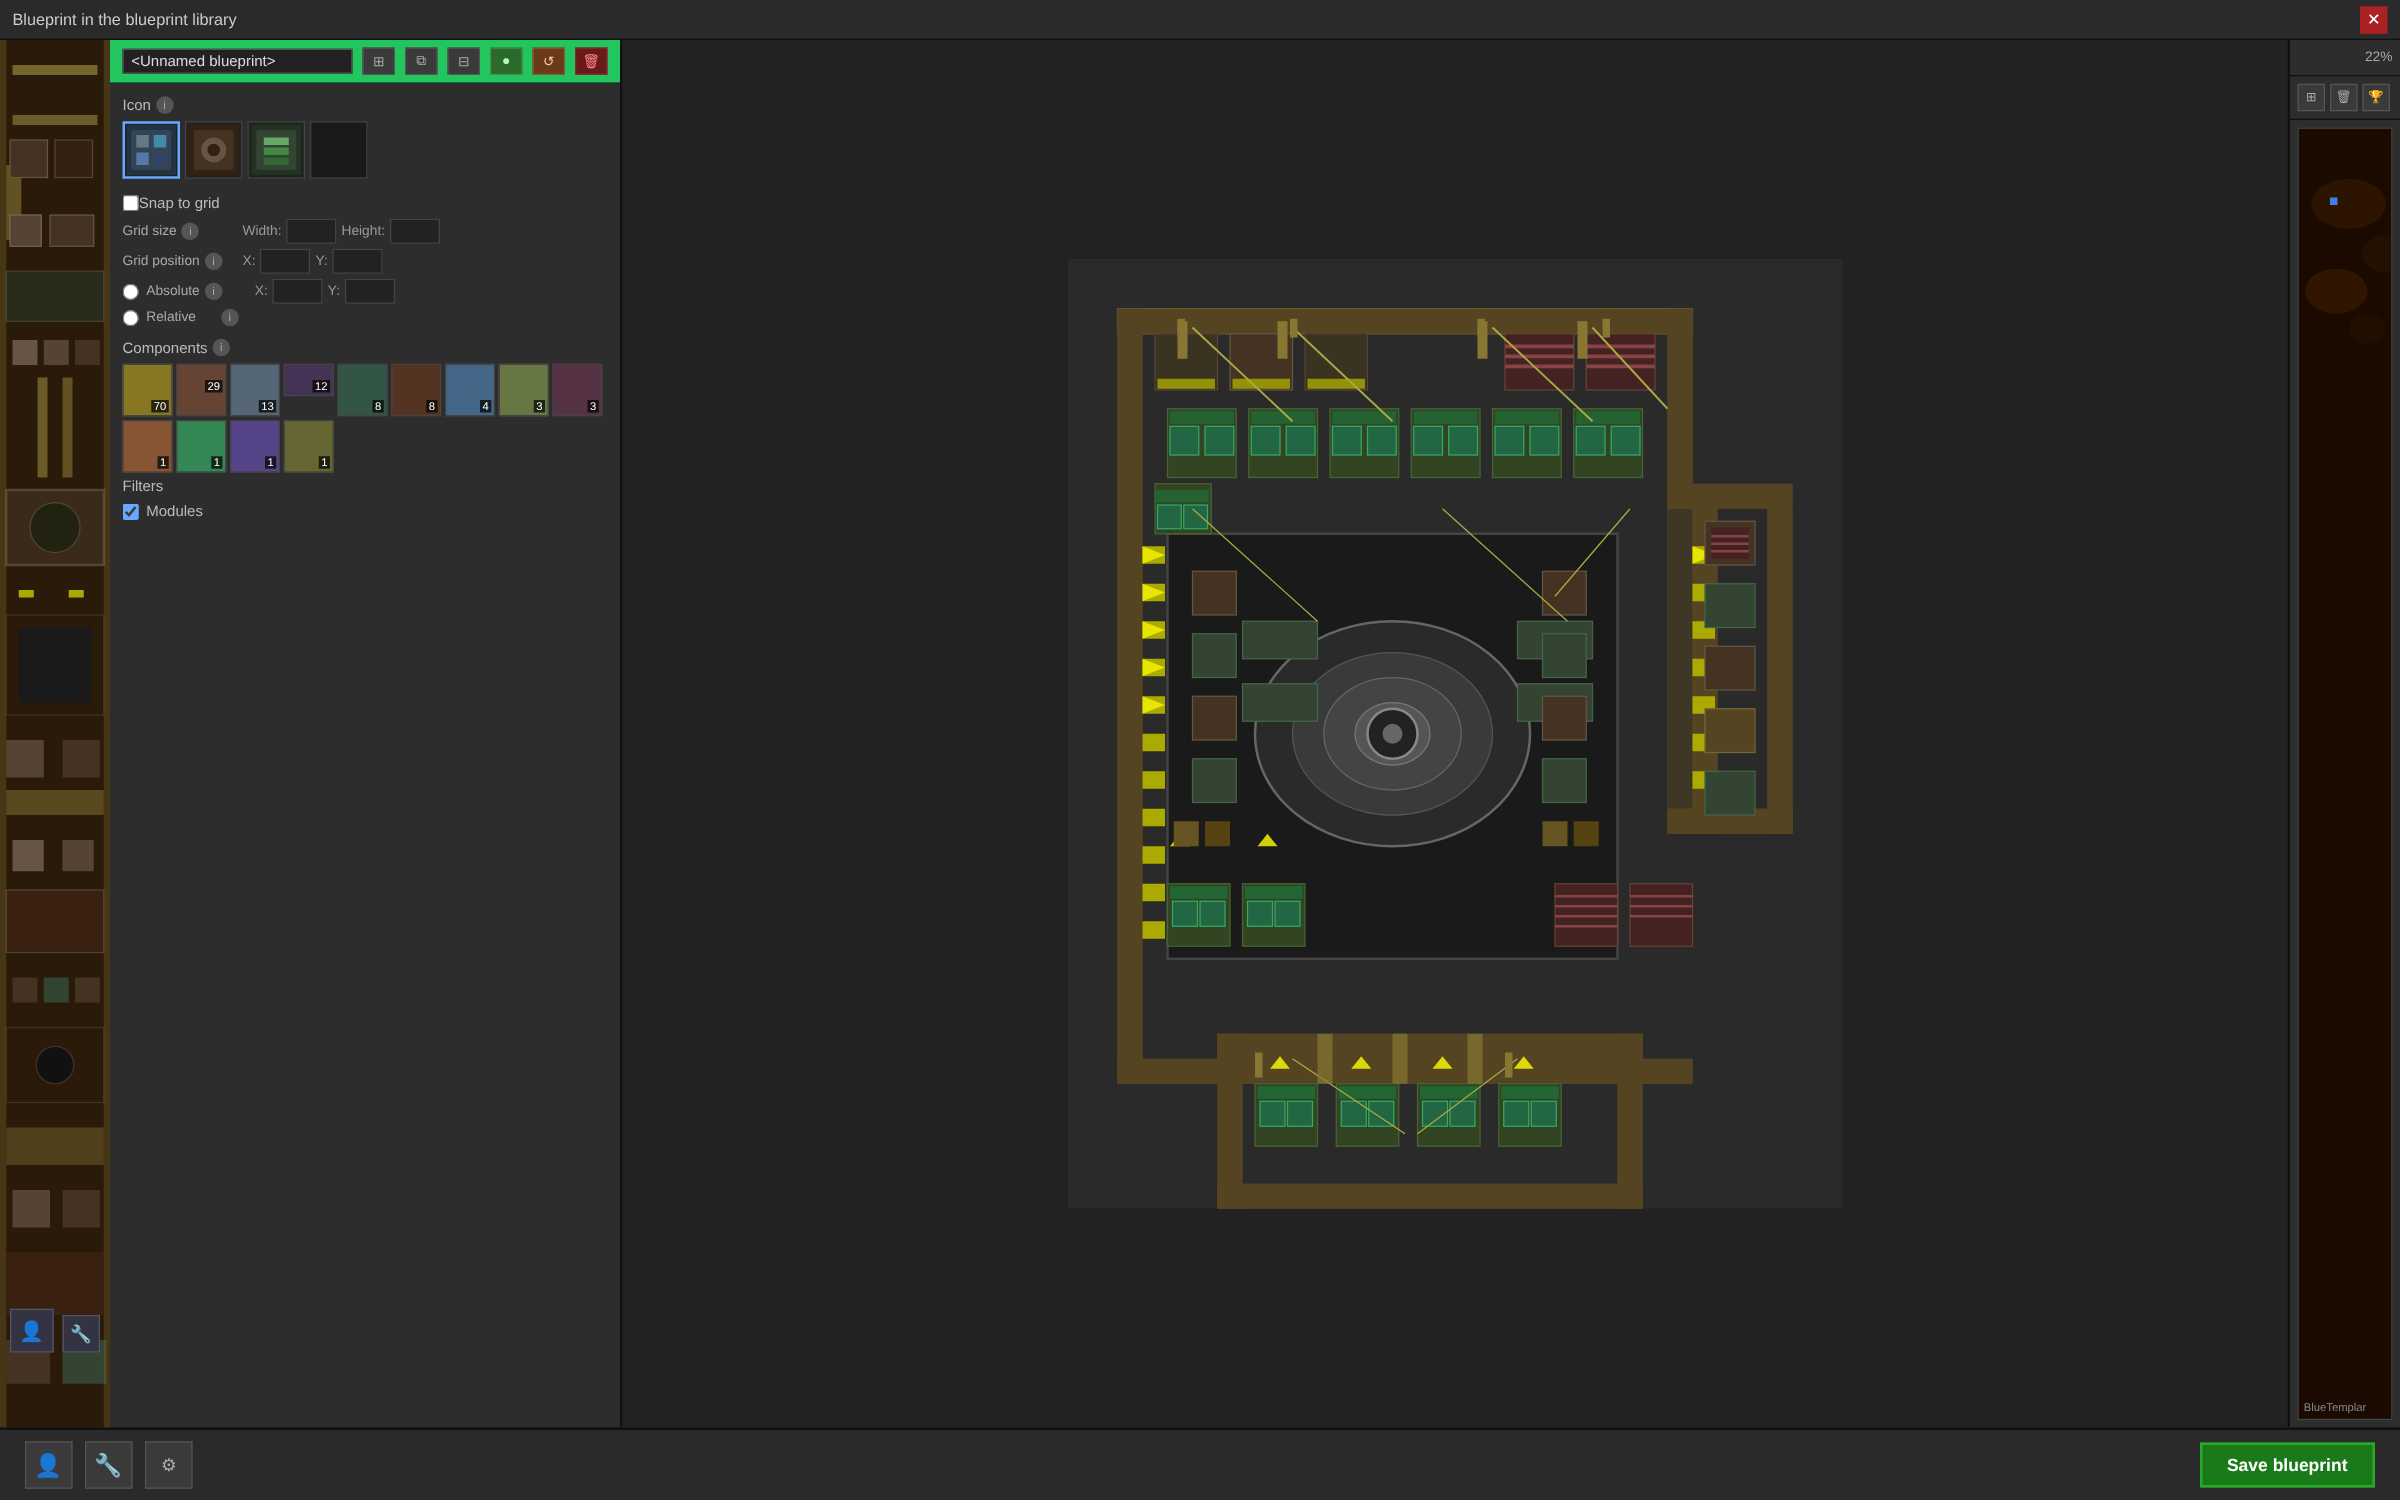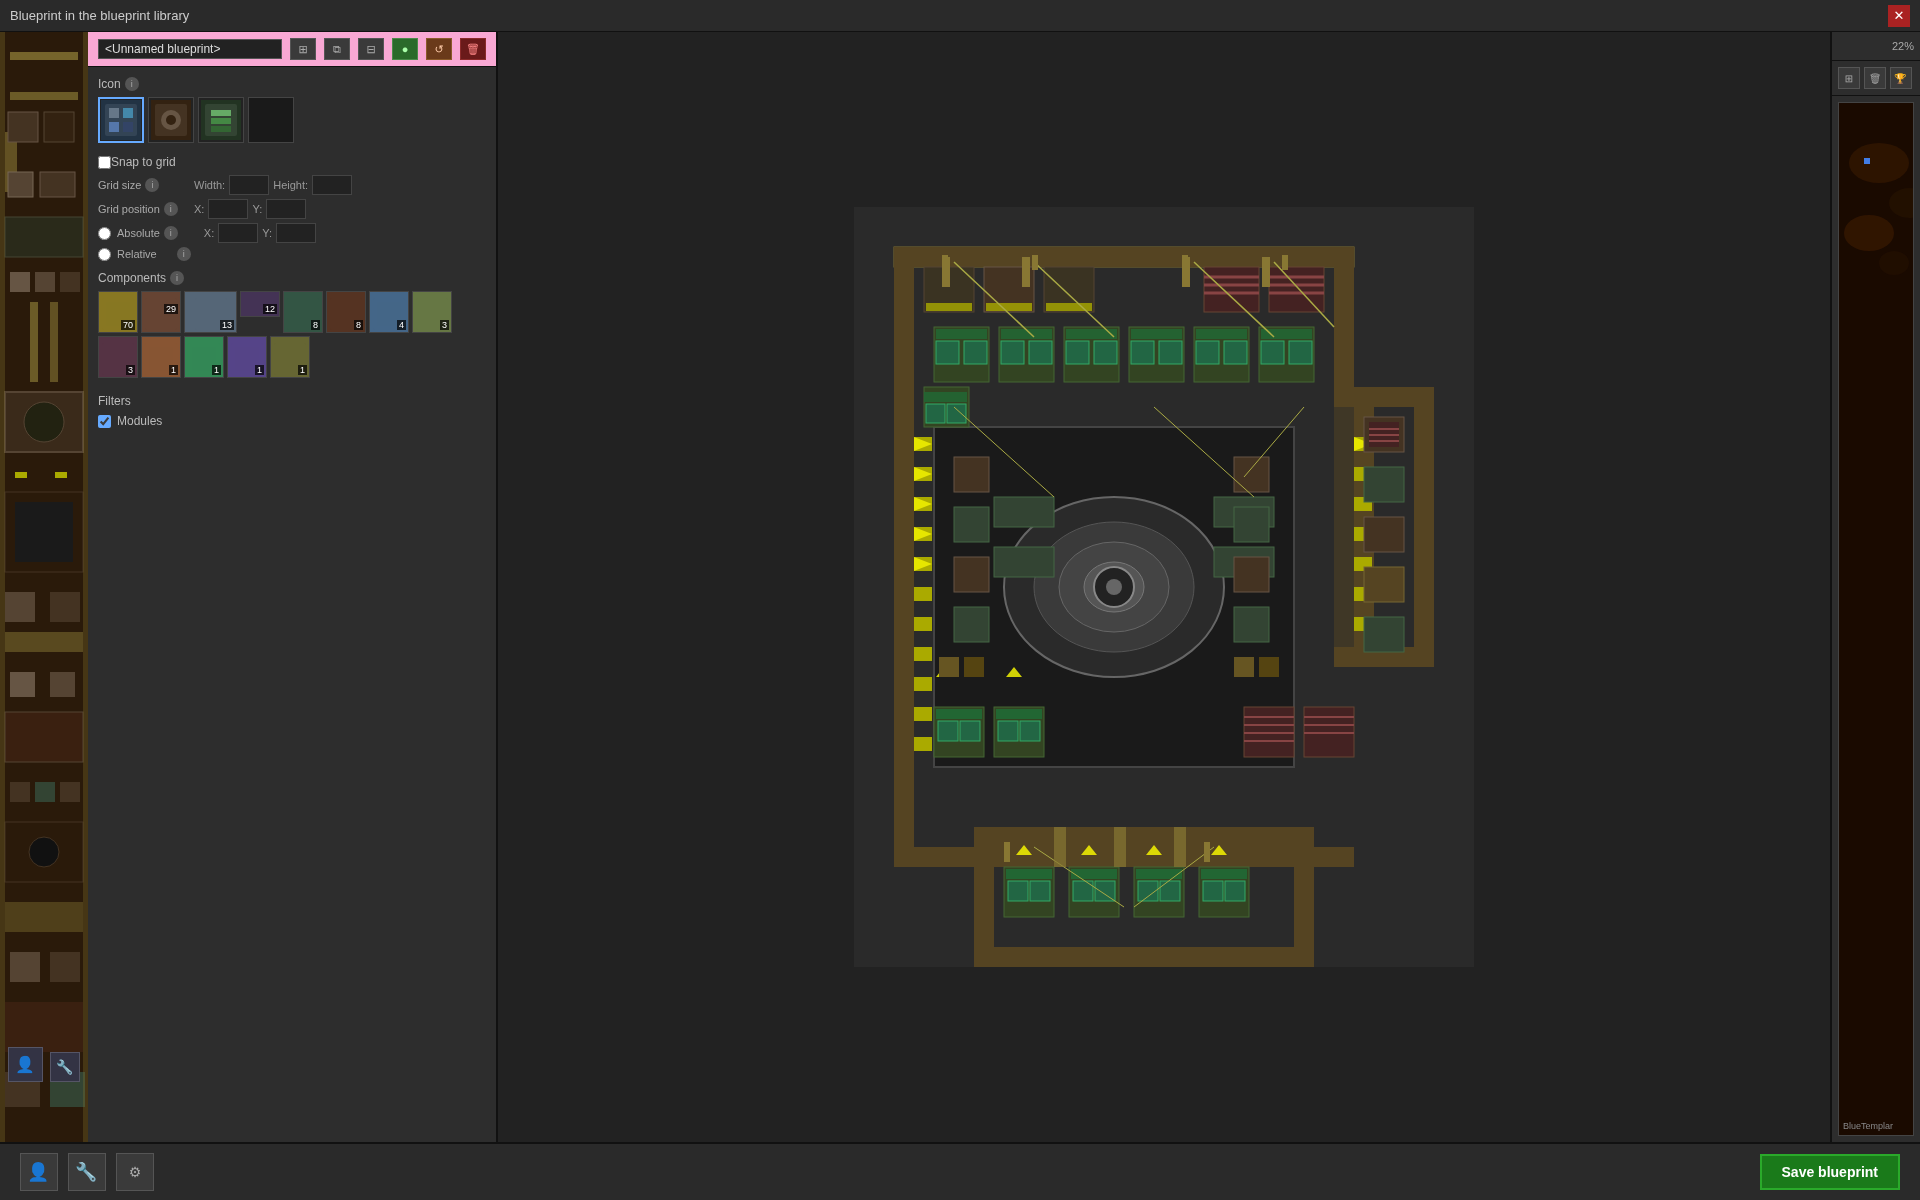--- a/index.html
+++ b/index.html
@@ -59,21 +59,21 @@
     #blueprint-panel {
       width: 410px;
       background: #2d2d2d;
       flex-shrink: 0;
       display: flex;
       flex-direction: column;
       border-right: 2px solid #111;
     }
 
     #bp-header {
-      background: #f9a8d4;
+      background: #22c55e;
       padding: 6px 10px;
       display: flex;
       align-items: center;
       gap: 8px;
       border-bottom: 1px solid #111;
     }
 
     #bp-name-input {
       background: #222;
       border: 1px solid #555;
@@ -593,41 +593,41 @@
 
         <div class="radio-row">
           <input type="radio" name="coord-type" id="radio-relative" style="">
           <label for="radio-relative" style="color:#aaa;font-size:11px;display:flex;align-items:center;gap:20px;">
             <span>Relative</span>
             <span class="info-icon">i</span>
           </label>
         </div>
       </div>
 
-      <div id="components-section" style="margin-bottom:16px;">
+      <div id="components-section" style="margin-bottom:4px;">
         <div class="section-label">
           <span>Components</span>
           <span class="info-icon">i</span>
         </div>
         <div class="components-grid" id="components-grid">
         <div class="component-item" style="width: 40px; height: 42px; background: rgb(136, 119, 34); border: 1px solid rgb(68, 68, 68); display: flex; flex-direction: column; align-items: center; justify-content: flex-end; padding-bottom: 2px; cursor: pointer; position: relative;">
               <svg width="32" height="32">
                 <rect width="32" height="32" fill="#887722" rx="2"></rect>
                 <rect x="4" y="4" width="24" height="24" fill="#887722" opacity="0.7" rx="1"></rect>
               </svg>
               <span class="component-count" style="font-size: 9px; color: rgb(255, 255, 255); background: rgba(0, 0, 0, 0.7); padding: 0px 2px; position: absolute; bottom: 2px; right: 2px;">70</span>
             </div>
             <div class="component-item" style="width: 40px; height: 42px; background: rgb(102, 68, 51); border: 1px solid rgb(68, 68, 68); display: flex; flex-direction: column; align-items: center; justify-content: flex-end; padding-bottom: 2px; cursor: pointer; position: relative;">
               <svg width="32" height="32">
                 <rect width="32" height="32" fill="#664433" rx="2"></rect>
                 <rect x="4" y="4" width="24" height="24" fill="#664433" opacity="0.7" rx="1"></rect>
               </svg>
               <span class="component-count" style="font-size: 9px; color: rgb(255, 255, 255); background: rgba(0, 0, 0, 0.7); padding: 0px 2px; position: absolute; bottom: 18px; right: 2px;">29</span>
             </div>
-            <div class="component-item" style="width: 53px; height: 42px; background: rgb(85, 102, 119); border: 1px solid rgb(68, 68, 68); display: flex; flex-direction: column; align-items: center; justify-content: flex-end; padding-bottom: 2px; cursor: pointer; position: relative;">
+            <div class="component-item" style="width: 40px; height: 42px; background: rgb(85, 102, 119); border: 1px solid rgb(68, 68, 68); display: flex; flex-direction: column; align-items: center; justify-content: flex-end; padding-bottom: 2px; cursor: pointer; position: relative;">
               <svg width="32" height="32">
                 <rect width="32" height="32" fill="#556677" rx="2"></rect>
                 <rect x="4" y="4" width="24" height="24" fill="#556677" opacity="0.7" rx="1"></rect>
               </svg>
               <span class="component-count" style="font-size: 9px; color: rgb(255, 255, 255); background: rgba(0, 0, 0, 0.7); padding: 0px 2px; position: absolute; bottom: 2px; right: 2px;">13</span>
             </div>
             <div class="component-item" style="width: 40px; height: 26px; background: rgb(68, 51, 85); border: 1px solid rgb(68, 68, 68); display: flex; flex-direction: column; align-items: center; justify-content: flex-end; padding-bottom: 2px; cursor: pointer; position: relative;">
               <svg width="32" height="32">
                 <rect width="32" height="32" fill="#443355" rx="2"></rect>
                 <rect x="4" y="4" width="24" height="24" fill="#443355" opacity="0.7" rx="1"></rect>

